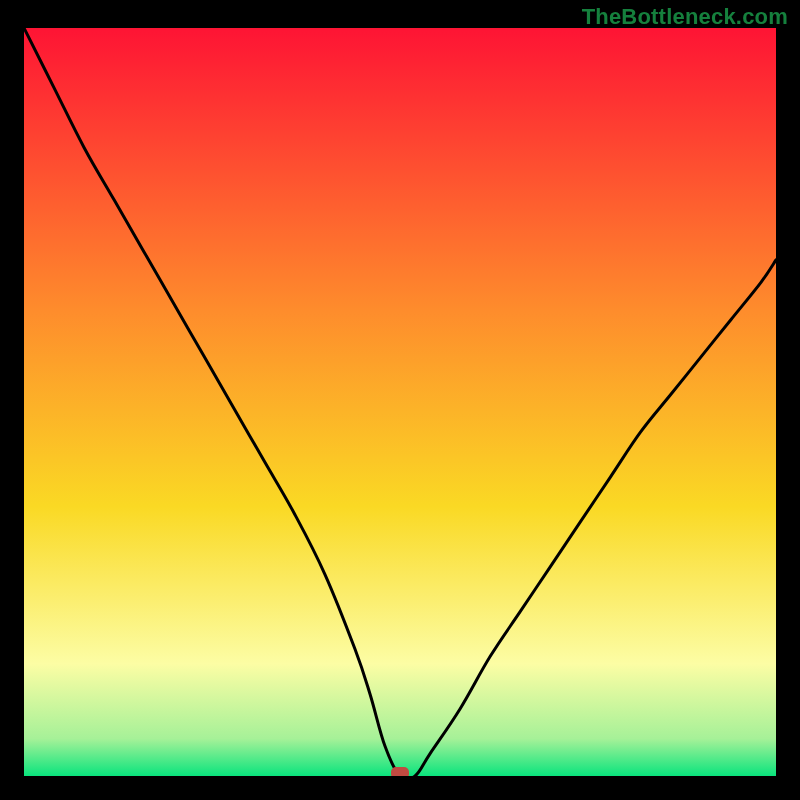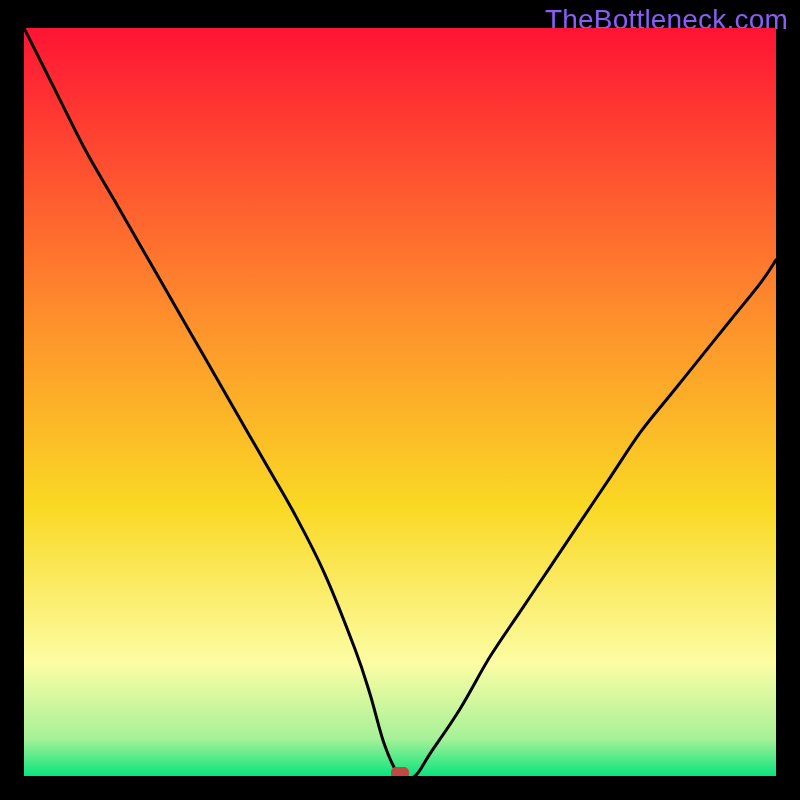--- a/index.html
+++ b/index.html
@@ -14,23 +14,23 @@
   .frame {
     position: relative;
     width: 800px;
     height: 800px;
     background: #000;
   }
   .watermark {
     position: absolute;
     top: 4px;
     right: 12px;
-    color: #8b5cf6;
-    font-size: 28px;
-    font-weight: 400;
+    color: #15803d;
+    font-size: 22px;
+    font-weight: 700;
     letter-spacing: 0.2px;
     user-select: none;
   }
   .plot-area {
     position: absolute;
     left: 24px;
     top: 28px;
     width: 752px;
     height: 748px;
   }

